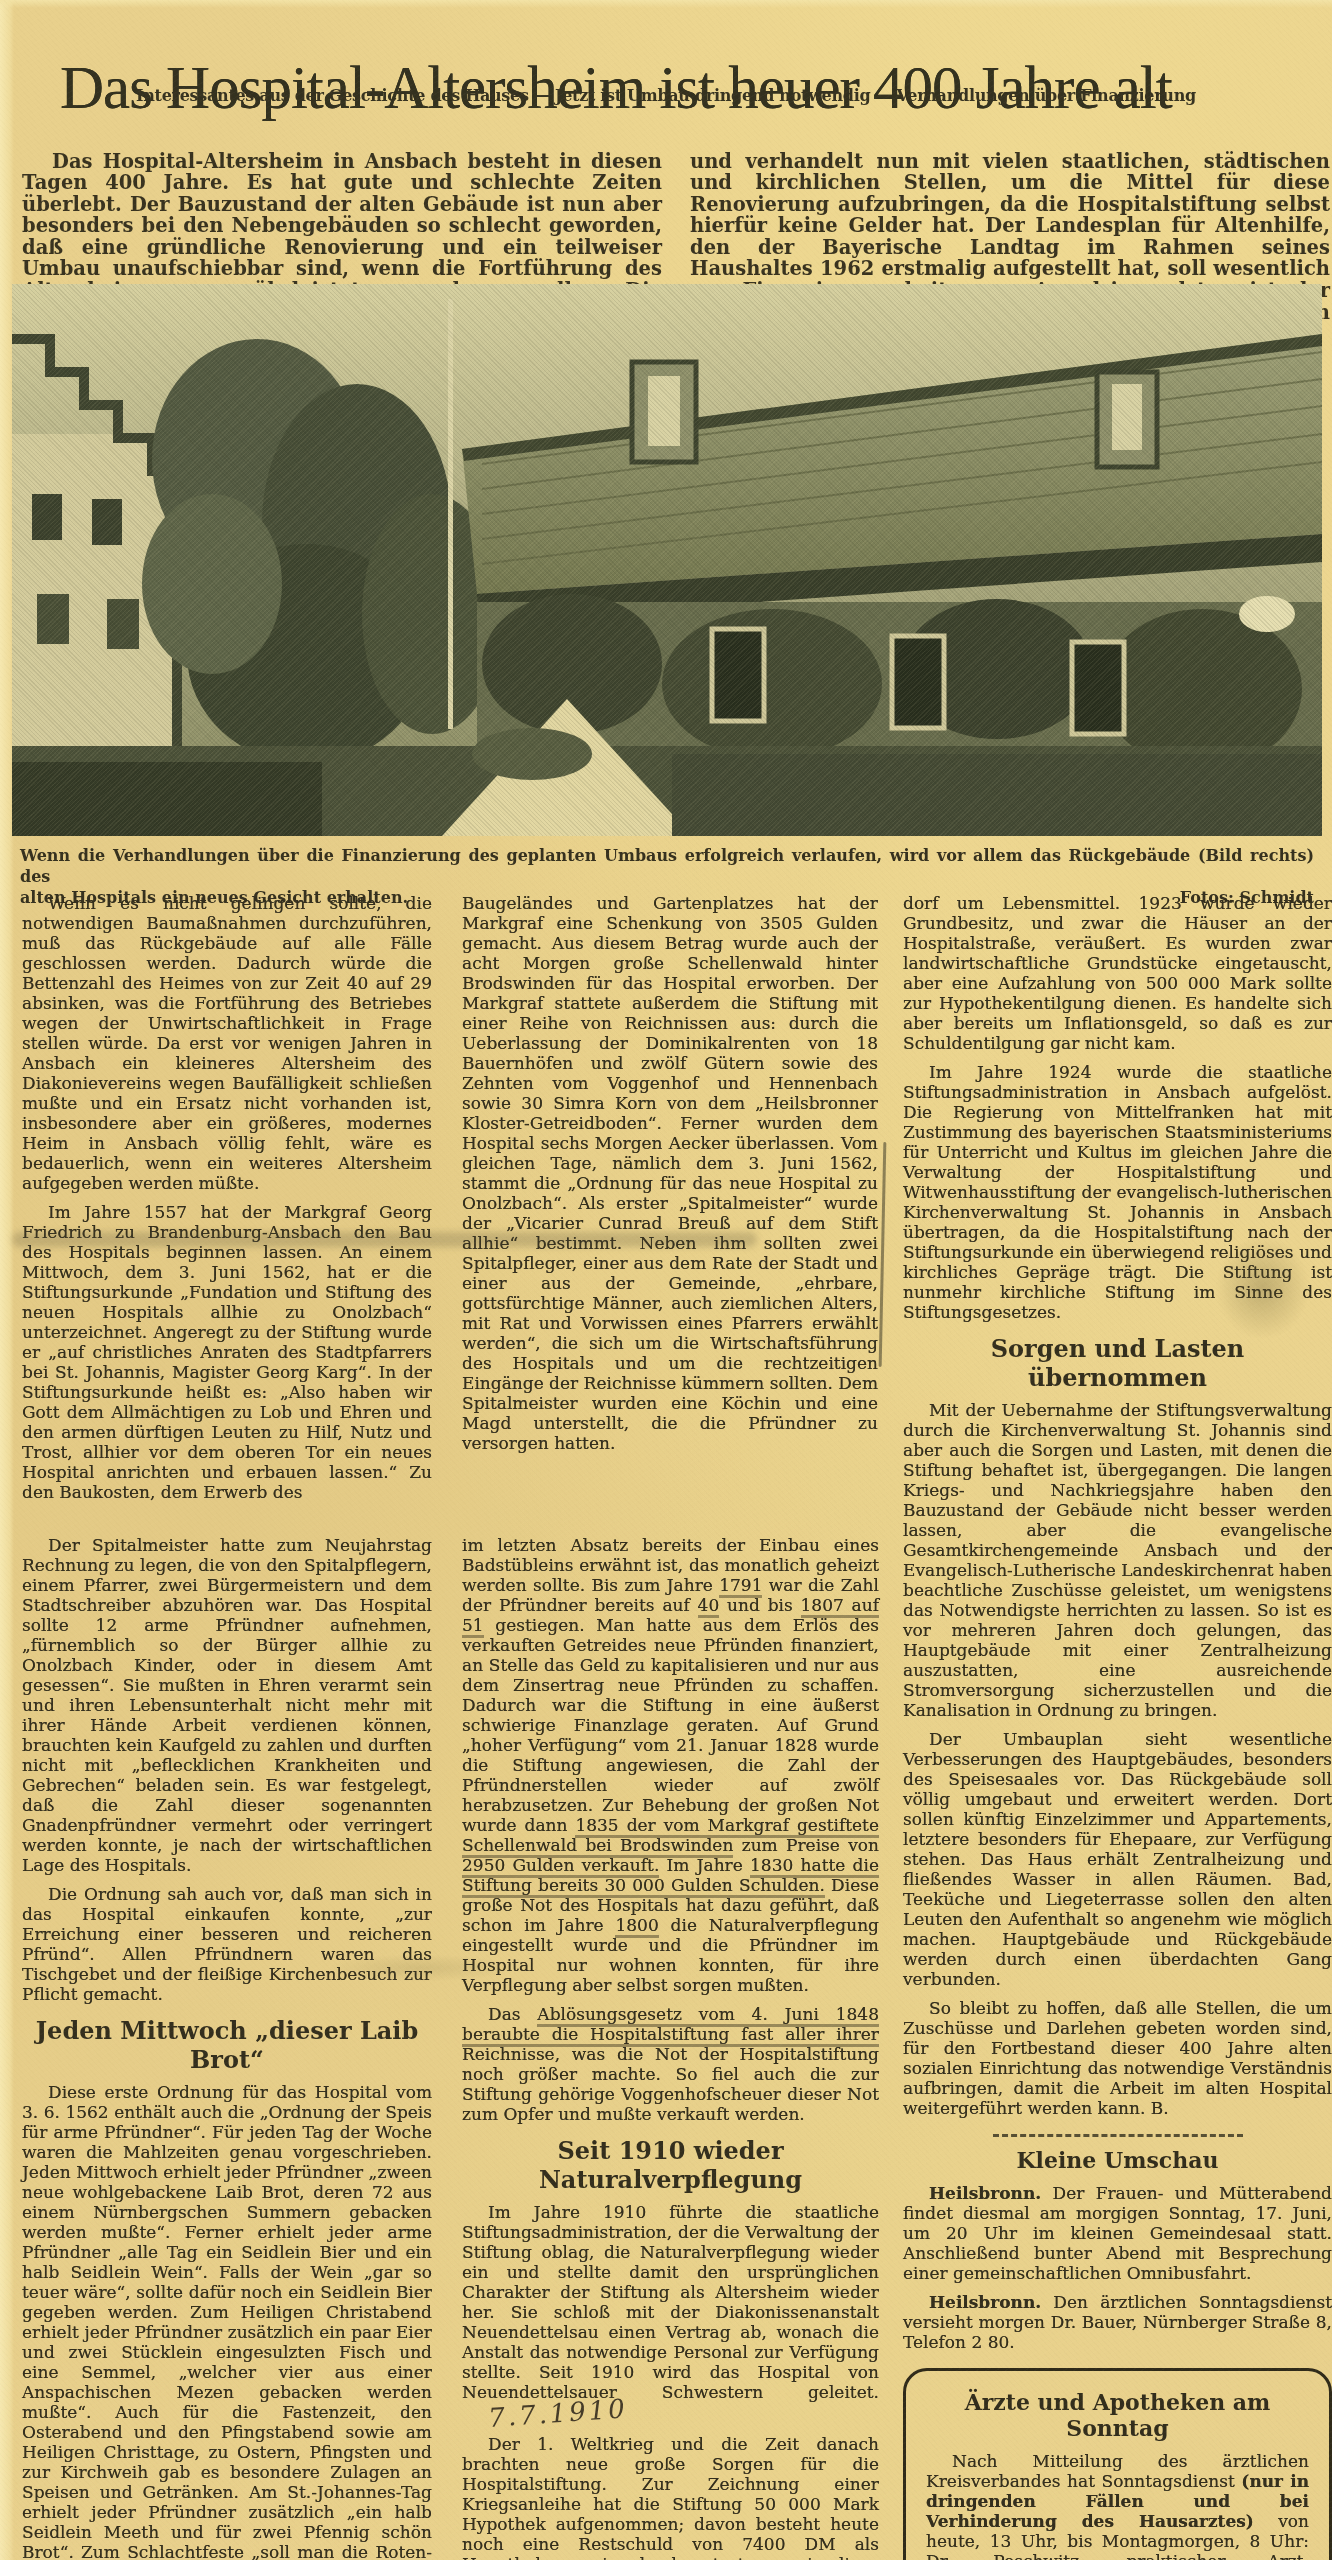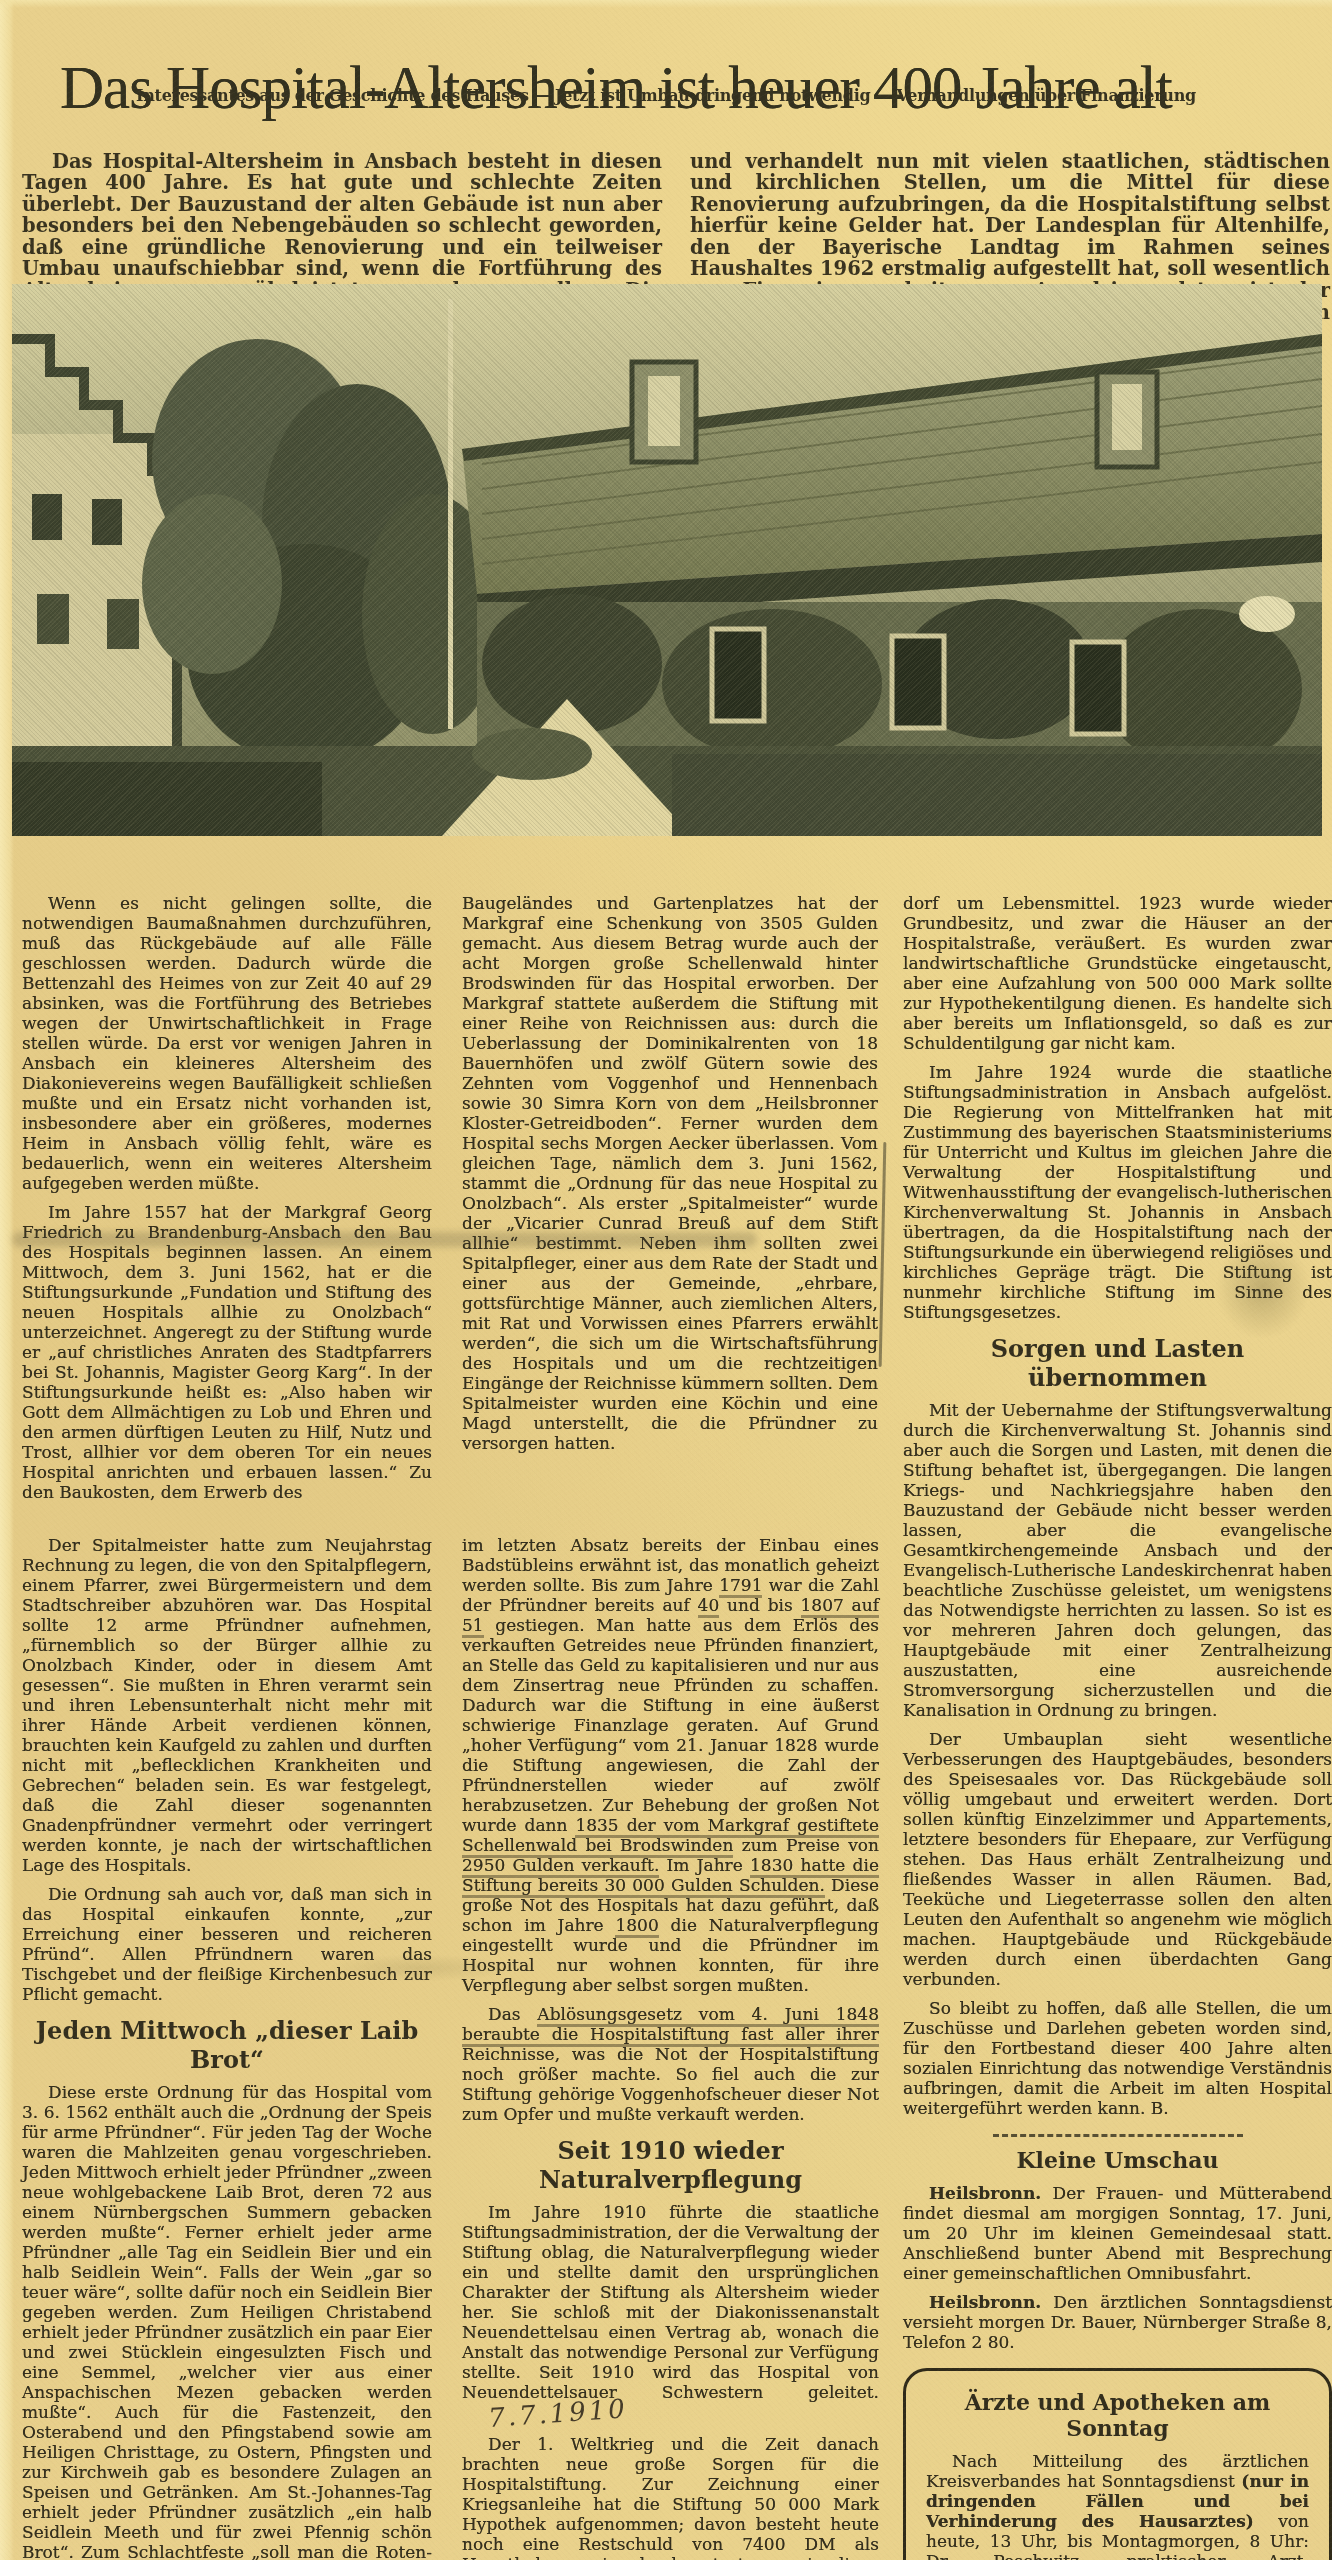--- a/index.html
+++ b/index.html
@@ -139,20 +139,27 @@
 
       <rect x="0" y="462" width="1310" height="90" fill="#4a5038"></rect>
       <polygon points="430,552 555,415 680,552" fill="#e2d7a2"></polygon>
       <rect x="0" y="478" width="310" height="74" fill="#333926"></rect>
       <rect x="660" y="470" width="650" height="82" fill="#424833"></rect>
       <ellipse cx="520" cy="470" rx="60" ry="26" fill="#565c40"></ellipse>
     </svg>
     <div class="halftone"></div>
   </div>
 
+  <div class="caption">
+    <div class="l1">Wenn die Verhandlungen über die Finanzierung des geplanten Umbaus erfolgreich verlaufen, wird vor allem das Rückgebäude (Bild rechts) des</div>
+    <div class="l2">
+      <span>alten Hospitals ein neues Gesicht erhalten.</span>
+      <span>Fotos: Schmidt</span>
+    </div>
+  </div>
 
   <div class="col" style="top:893px;left:22px;width:410px;">
     <p class="body-p ind">Wenn es nicht gelingen sollte, die notwendigen Baumaßnahmen durchzuführen, muß das Rückgebäude auf alle Fälle geschlossen werden. Dadurch würde die Bettenzahl des Heimes von zur Zeit 40 auf 29 absinken, was die Fortführung des Betriebes wegen der Unwirtschaftlichkeit in Frage stellen würde. Da erst vor wenigen Jahren in Ansbach ein kleineres Altersheim des Diakonievereins wegen Baufälligkeit schließen mußte und ein Ersatz nicht vorhanden ist, insbesondere aber ein größeres, modernes Heim in Ansbach völlig fehlt, wäre es bedauerlich, wenn ein weiteres Altersheim aufgegeben werden müßte.</p>
     <p class="body-p ind">Im Jahre 1557 hat der Markgraf Georg Friedrich zu Brandenburg-Ansbach den Bau des Hospitals beginnen lassen. An einem Mittwoch, dem 3. Juni 1562, hat er die Stiftungsurkunde „Fundation und Stiftung des neuen Hospitals allhie zu Onolzbach“ unterzeichnet. Angeregt zu der Stiftung wurde er „auf christliches Anraten des Stadtpfarrers bei St. Johannis, Magister Georg Karg“. In der Stiftungsurkunde heißt es: „Also haben wir Gott dem Allmächtigen zu Lob und Ehren und den armen dürftigen Leuten zu Hilf, Nutz und Trost, allhier vor dem oberen Tor ein neues Hospital anrichten und erbauen lassen.“ Zu den Baukosten, dem Erwerb des</p>
   </div>
 
   <div class="col" style="top:893px;left:462px;width:416px;">
     <p class="body-p">Baugeländes und Gartenplatzes hat der Markgraf eine Schenkung von 3505 Gulden gemacht. Aus diesem Betrag wurde auch der acht Morgen große Schellenwald hinter Brodswinden für das Hospital erworben. Der Markgraf stattete außerdem die Stiftung mit einer Reihe von Reichnissen aus: durch die Ueberlassung der Dominikalrenten von 18 Bauernhöfen und zwölf Gütern sowie des Zehnten vom Voggenhof und Hennenbach sowie 30 Simra Korn von dem „Heilsbronner Kloster-Getreidboden“. Ferner wurden dem Hospital sechs Morgen Aecker überlassen. Vom gleichen Tage, nämlich dem 3. Juni 1562, stammt die „Ordnung für das neue Hospital zu Onolzbach“. Als erster „Spitalmeister“ wurde der „Vicarier Cunrad Breuß auf dem Stift allhie“ bestimmt. Neben ihm sollten zwei Spitalpfleger, einer aus dem Rate der Stadt und einer aus der Gemeinde, „ehrbare, gottsfürchtige Männer, auch ziemlichen Alters, mit Rat und Vorwissen eines Pfarrers erwählt werden“, die sich um die Wirtschaftsführung des Hospitals und um die rechtzeitigen Eingänge der Reichnisse kümmern sollten. Dem Spitalmeister wurden eine Köchin und eine Magd unterstellt, die die Pfründner zu versorgen hatten.</p>
   </div>
 

